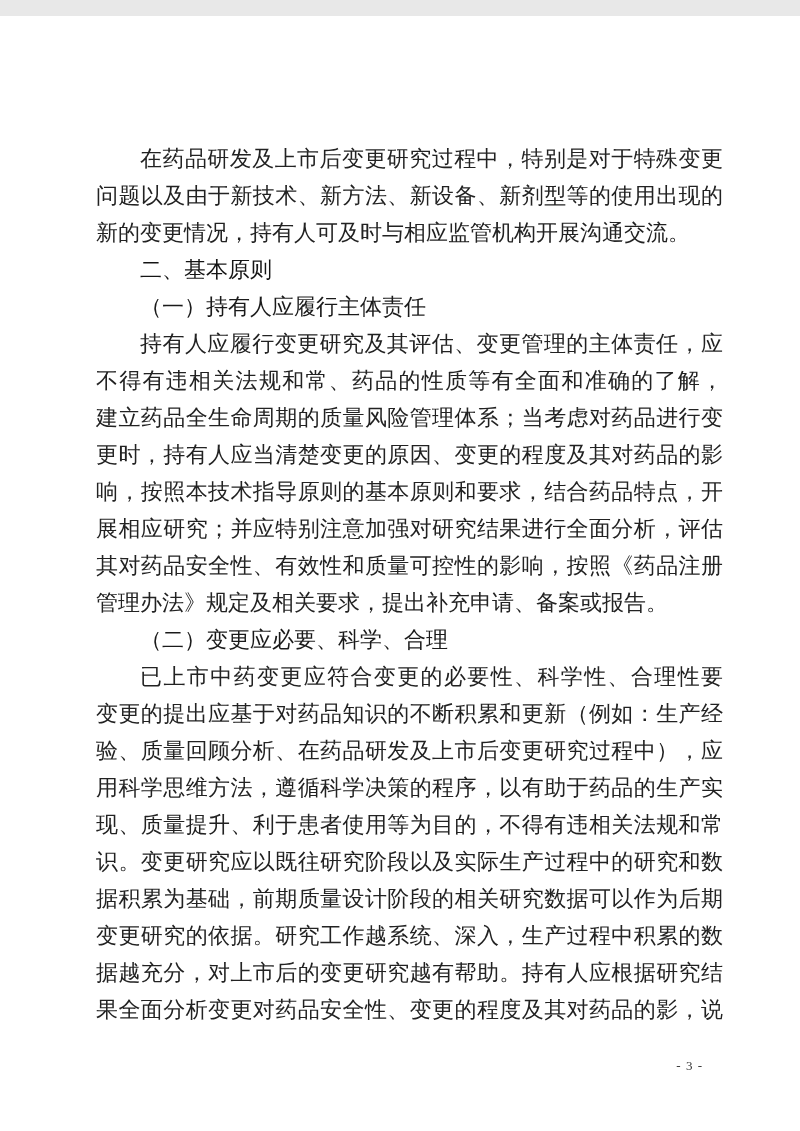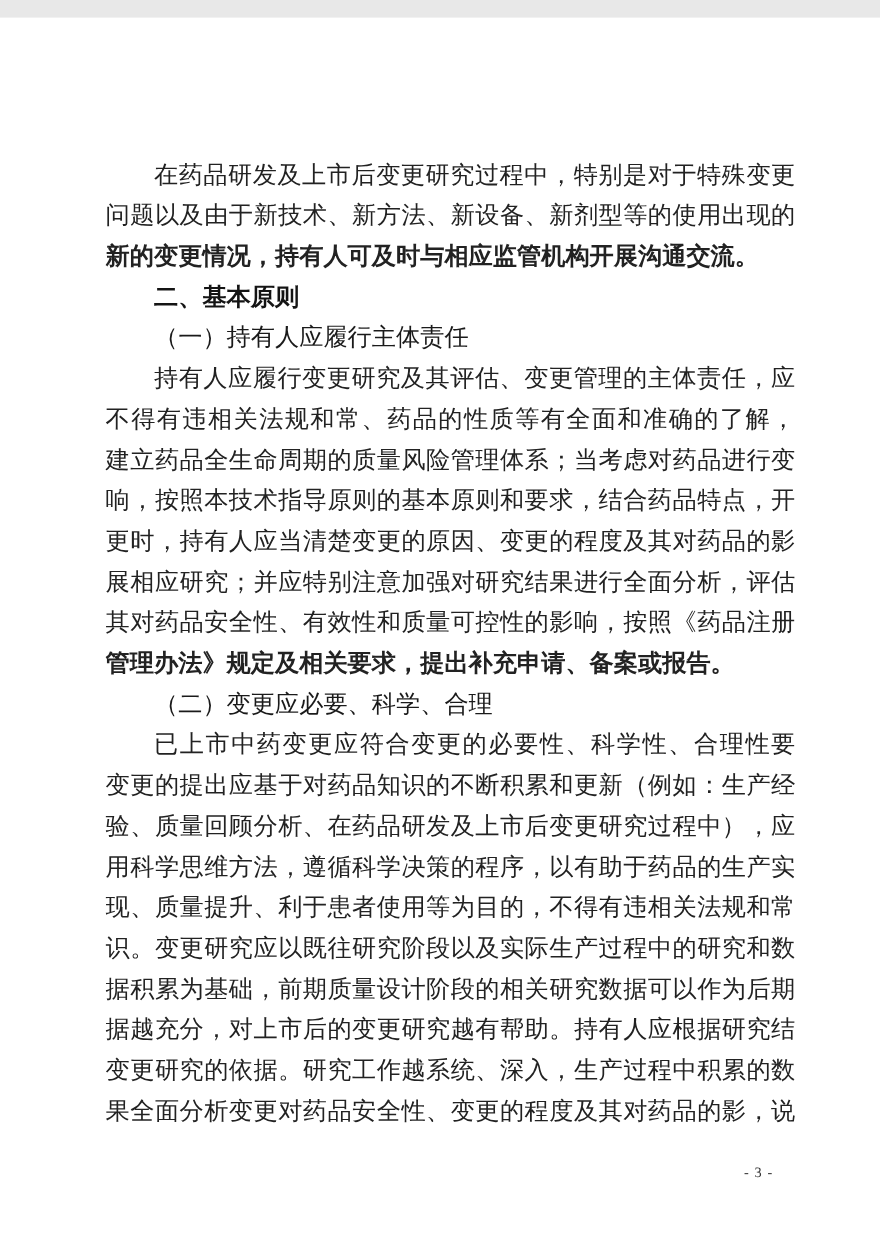--- a/index.html
+++ b/index.html
@@ -29,26 +29,25 @@
     font-size: 22px;
     color: #222222;
     text-align: justify;
     text-align-last: justify;
     text-justify: inter-ideograph;
     overflow: hidden;
   }
   .line.short {
     text-align: left;
     text-align-last: left;
-    font-weight: bold;
   }
   .indent { text-indent: 2em; }
   .h1 {
     font-family: "Liberation Sans", "DejaVu Sans", sans-serif;
-    font-weight: bold;
+    font-weight: normal;
     color: #141414;
     text-align: left;
     text-align-last: left;
   }
   .h2 {
     font-weight: normal;
     color: #1a1a1a;
     text-align: left;
     text-align-last: left;
   }
@@ -72,35 +71,35 @@
     <div class="line">问题以及由于新技术、新方法、新设备、新剂型等的使用出现的</div>
     <div class="line short">新的变更情况，持有人可及时与相应监管机构开展沟通交流。</div>
 
     <div class="line h1 indent">二、基本原则</div>
 
     <div class="line h2 indent">（一）持有人应履行主体责任</div>
 
     <div class="line indent">持有人应履行变更研究及其评估、变更管理的主体责任，应</div>
     <div class="line">不得有违相关法规和常、药品的性质等有全面和准确的了解，</div>
     <div class="line">建立药品全生命周期的质量风险管理体系；当考虑对药品进行变</div>
+    <div class="line">更时，持有人应当清楚变更的原因、变更的程度及其对药品的影</div>
     <div class="line">响，按照本技术指导原则的基本原则和要求，结合药品特点，开</div>
-    <div class="line">更时，持有人应当清楚变更的原因、变更的程度及其对药品的影</div>
     <div class="line">展相应研究；并应特别注意加强对研究结果进行全面分析，评估</div>
     <div class="line">其对药品安全性、有效性和质量可控性的影响，按照《药品注册</div>
     <div class="line short">管理办法》规定及相关要求，提出补充申请、备案或报告。</div>
 
     <div class="line h2 indent">（二）变更应必要、科学、合理</div>
 
     <div class="line indent">已上市中药变更应符合变更的必要性、科学性、合理性要求。</div>
     <div class="line">变更的提出应基于对药品知识的不断积累和更新（例如：生产经</div>
     <div class="line">验、质量回顾分析、在药品研发及上市后变更研究过程中），应运</div>
     <div class="line">用科学思维方法，遵循科学决策的程序，以有助于药品的生产实</div>
     <div class="line">现、质量提升、利于患者使用等为目的，不得有违相关法规和常</div>
     <div class="line">识。变更研究应以既往研究阶段以及实际生产过程中的研究和数</div>
     <div class="line">据积累为基础，前期质量设计阶段的相关研究数据可以作为后期</div>
+    <div class="line">变更研究的依据。研究工作越系统、深入，生产过程中积累的数</div>
     <div class="line">据越充分，对上市后的变更研究越有帮助。持有人应根据研究结</div>
-    <div class="line">变更研究的依据。研究工作越系统、深入，生产过程中积累的数</div>
     <div class="line">果全面分析变更对药品安全性、变更的程度及其对药品的影，说</div>
 
   </div>
 
   <div class="page-number">- 3 -</div>
 </div>
 
 </body></html>

